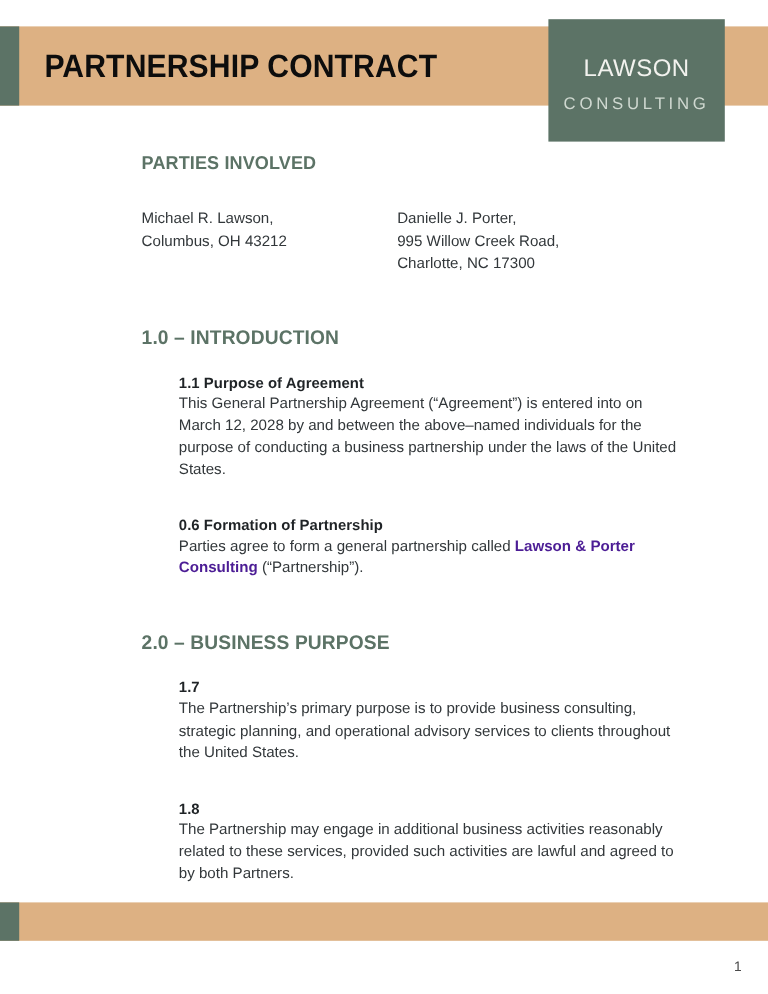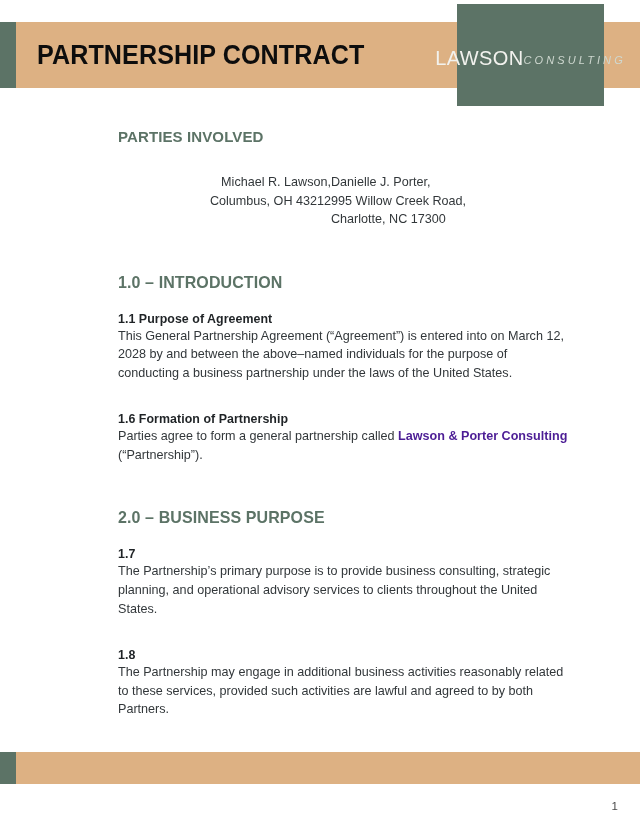--- a/index.html
+++ b/index.html
@@ -51,46 +51,45 @@
     letter-spacing: 0.1px;
     color: #0d0d0d;
     font-family: "Liberation Sans Narrow", "Liberation Sans", sans-serif;
     transform: scaleX(0.93);
     transform-origin: left center;
     white-space: nowrap;
   }
   .logo-box {
     position: absolute;
     left: 457px;
-    top: 4px;
+    top: 16px;
     width: 147px;
     height: 102px;
     background: #5c7366;
     display: flex;
-    flex-direction: row;
+    flex-direction: column;
     align-items: center;
     justify-content: center;
   }
   .logo-line1,
   .logo-line2 {
     color: #f2f2ee;
     font-size: 20px;
     font-weight: 400;
     letter-spacing: 0.4px;
     line-height: 21px;
     white-space: nowrap;
   }
   .logo-line1 { margin-top: 6px; }
   .logo-sub {
     color: #cfd8d0;
-    font-size: 11px;
+    font-size: 14px;
     letter-spacing: 3.1px;
     margin-top: 10px;
     white-space: nowrap;
-    font-style: italic;
   }
 
   
   .content {
     position: absolute;
     left: 118px;
     top: 128px;
     width: 452px;
   }
   .sec-heading {
@@ -109,23 +108,23 @@
   .parties-row {
     display: flex;
     margin-bottom: 44px;
   }
   .party-col {
     width: 213px;
     font-size: 12.6px;
     line-height: 18.5px;
     color: #32373a;
   }
-  .party-col:first-child { width: 213px; text-align: right; }
-
-  .clause { margin-bottom: 16px; }
+  .party-col:first-child { width: 213px; }
+
+  .clause { margin-bottom: 16px; margin-left: 31px; }
   .clause-title {
     font-weight: bold;
     font-size: 12.4px;
     color: #1f2326;
     margin-bottom: 1px;
     letter-spacing: 0.05px;
   }
   .clause-body {
     font-size: 12.6px;
     line-height: 18.6px;
@@ -194,21 +193,21 @@
   <div class="sec-heading heading-section">1.0 – INTRODUCTION</div>
 
   <div class="clause">
     <div class="clause-title">1.1 Purpose of Agreement</div>
     <div class="clause-body"><span>This General Partnership Agreement (“Agreement”) is entered into on March 12, 2028 by and between the above–named individuals for the purpose of conducting a business partnership under the laws of the United States.</span><b></b><span></span></div>
   </div>
 
   <div class="gap-mid"></div>
 
   <div class="clause">
-    <div class="clause-title">1.6 Formation of Partnership</div>
+    <div class="clause-title">0.6 Formation of Partnership</div>
     <div class="clause-body"><span>Parties agree to form a general partnership called </span><b>Lawson &amp; Porter Consulting</b><span> (“Partnership”).</span></div>
   </div>
 
   <div class="gap-big"></div>
 
   <div class="sec-heading heading-section">2.0 – BUSINESS PURPOSE</div>
 
   <div class="clause">
     <div class="clause-title">1.7</div>
     <div class="clause-body"><span>The Partnership’s primary purpose is to provide business consulting, strategic planning, and operational advisory services to clients throughout the United States.</span><b></b><span></span></div>

